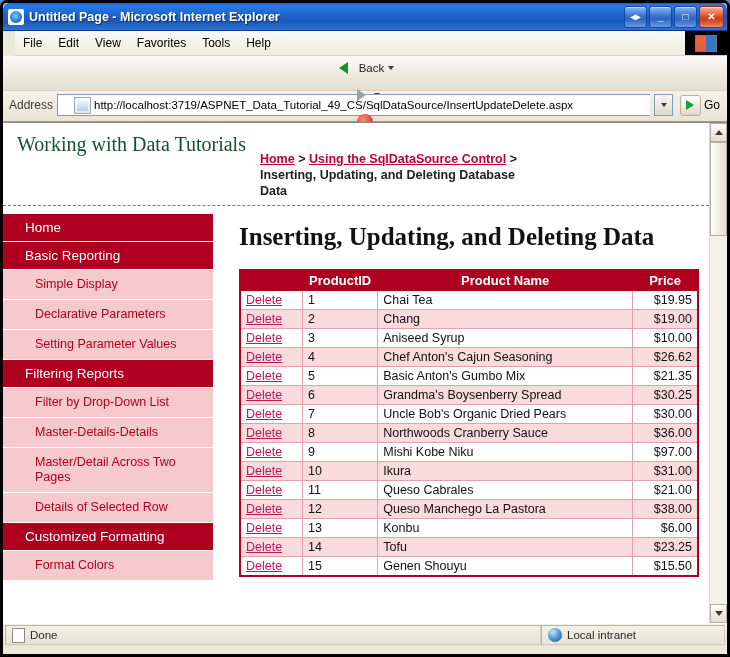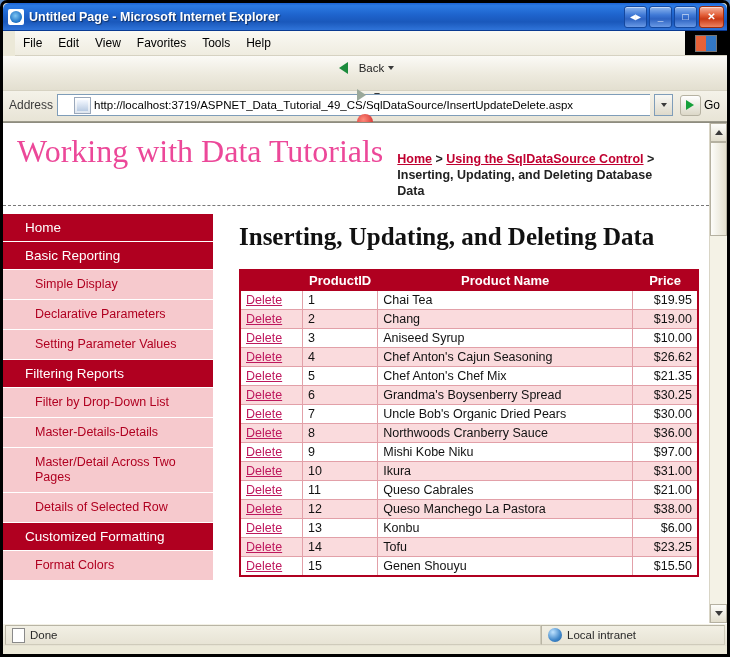--- a/index.html
+++ b/index.html
@@ -264,22 +264,22 @@
   }
   
   .site-header {
     padding: 10px 14px 6px 14px;
     display: flex;
     border-bottom: 1px dashed #777;
     align-items: flex-start;
   }
   .site-title {
     font-family: "Liberation Serif", serif;
-    font-size: 32px;
-    color: #ec4899;
+    font-size: 20px;
+    color: #14532d;
     white-space: nowrap;
     flex: none;
     padding-right: 14px;
   }
   .breadcrumb {
     font-size: 12.5px;
     font-weight: bold;
     color: #222;
     line-height: 16px;
     padding-top: 18px;
@@ -565,21 +565,21 @@
               </tr>
               <tr class="alt">
                 <td class="del"><a href="#">Delete</a></td>
                 <td class="pid">4</td>
                 <td>Chef Anton's Cajun Seasoning</td>
                 <td class="price">$26.62</td>
               </tr>
               <tr>
                 <td class="del"><a href="#">Delete</a></td>
                 <td class="pid">5</td>
-                <td>Chef Anton's Chef Mix</td>
+                <td>Basic Anton's Gumbo Mix</td>
                 <td class="price">$21.35</td>
               </tr>
               <tr class="alt">
                 <td class="del"><a href="#">Delete</a></td>
                 <td class="pid">6</td>
                 <td>Grandma's Boysenberry Spread</td>
                 <td class="price">$30.25</td>
               </tr>
               <tr>
                 <td class="del"><a href="#">Delete</a></td>

